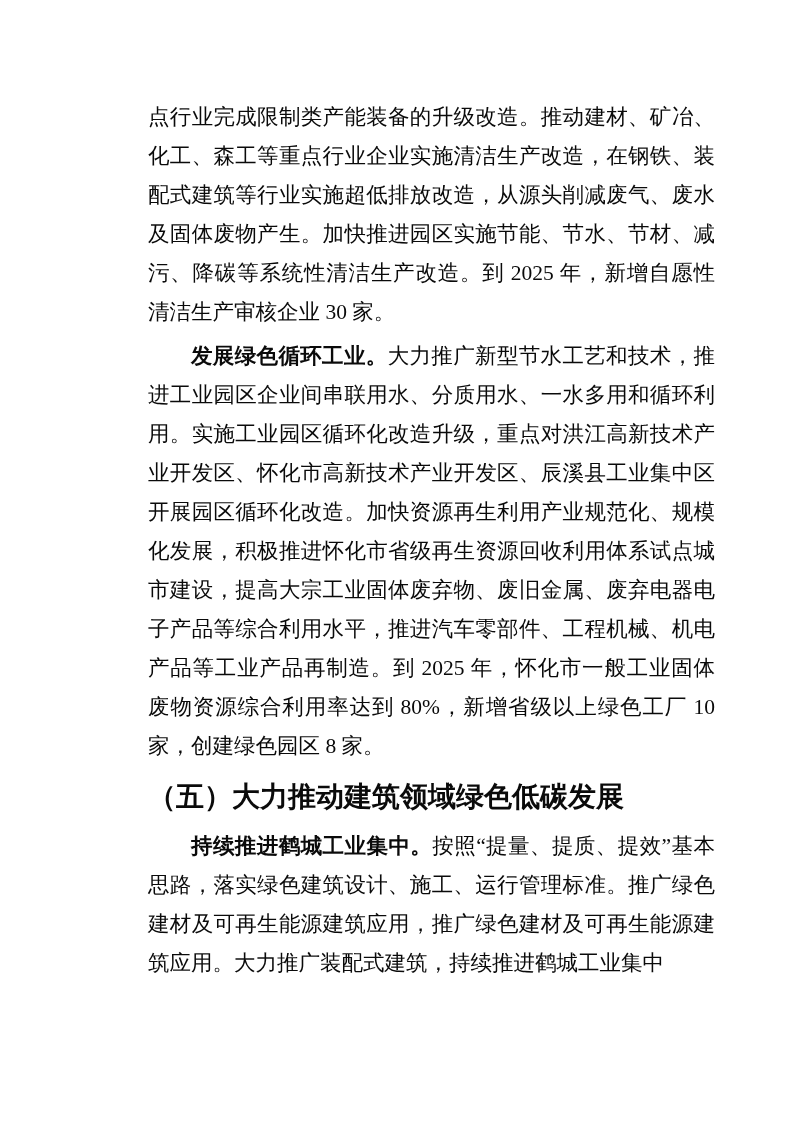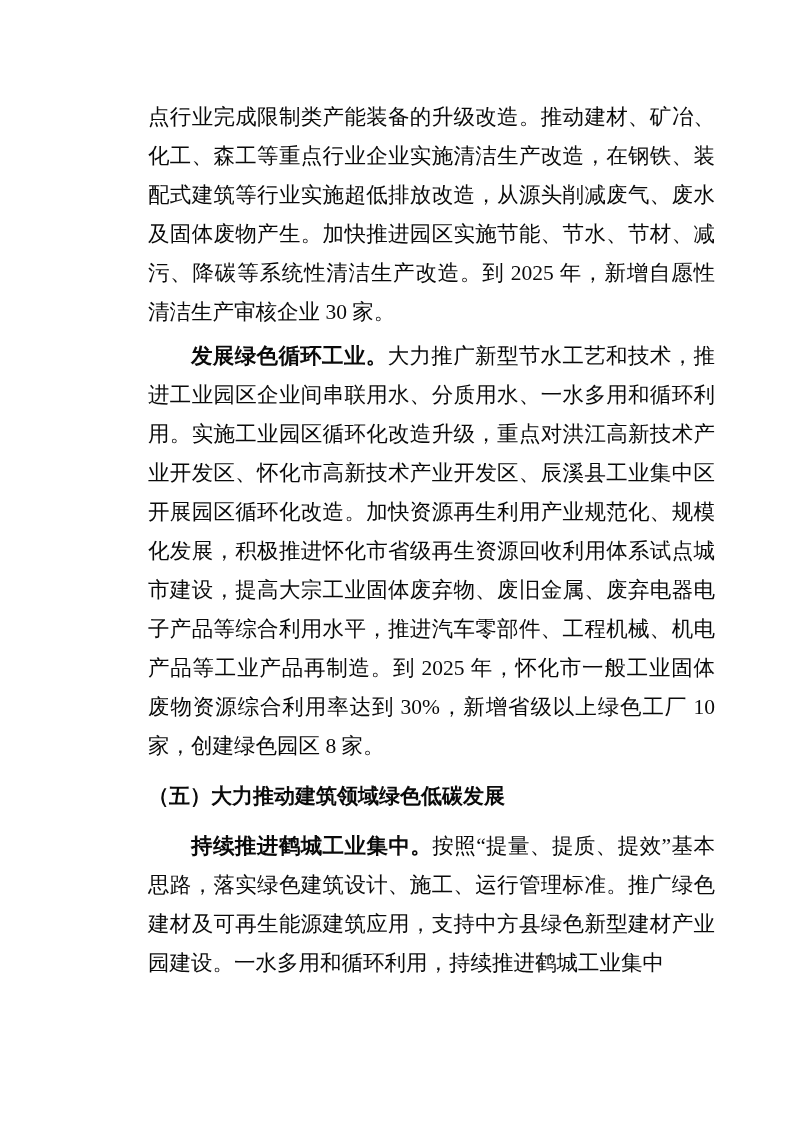--- a/index.html
+++ b/index.html
@@ -33,21 +33,21 @@
   }
   .para.no-indent {
     text-indent: 0;
   }
   .para-lead {
     font-weight: bold;
     margin-top: 24px;
   }
   .section-heading {
     margin: 11px 0 11px 0;
-    font-size: 21px;
+    font-size: 28px;
     line-height: 39px;
     font-weight: bold;
     text-indent: 0;
     text-align: left;
   }
   .page-number {
     position: absolute;
     top: 1024px;
     left: 0;
     width: 100%;
@@ -58,21 +58,21 @@
   }
 </style>
 </head>
 <body>
 
 <div class="page">
   <div class="body-text">
 
     <p class="para no-indent"><span>点行业完成限制类产能装备的升级改造。推动建材、矿冶、化工、森工等重点行业企业实施清洁生产改造，在钢铁、装配式建筑等行业实施超低排放改造，从源头削减废气、废水及固体废物产生。加快推进园区实施节能、节水、节材、减污、降碳等系统性清洁生产改造。到 2025 年，新增自愿性清洁生产审核企业 30 家。</span></p>
 
-    <p class="para"><span class="para-lead">发展绿色循环工业。</span><span>大力推广新型节水工艺和技术，推进工业园区企业间串联用水、分质用水、一水多用和循环利用。实施工业园区循环化改造升级，重点对洪江高新技术产业开发区、怀化市高新技术产业开发区、辰溪县工业集中区开展园区循环化改造。加快资源再生利用产业规范化、规模化发展，积极推进怀化市省级再生资源回收利用体系试点城市建设，提高大宗工业固体废弃物、废旧金属、废弃电器电子产品等综合利用水平，推进汽车零部件、工程机械、机电产品等工业产品再制造。到 2025 年，怀化市一般工业固体废物资源综合利用率达到 30%，新增省级以上绿色工厂 10 家，创建绿色园区 8 家。</span></p>
+    <p class="para"><span class="para-lead">发展绿色循环工业。</span><span>大力推广新型节水工艺和技术，推进工业园区企业间串联用水、分质用水、一水多用和循环利用。实施工业园区循环化改造升级，重点对洪江高新技术产业开发区、怀化市高新技术产业开发区、辰溪县工业集中区开展园区循环化改造。加快资源再生利用产业规范化、规模化发展，积极推进怀化市省级再生资源回收利用体系试点城市建设，提高大宗工业固体废弃物、废旧金属、废弃电器电子产品等综合利用水平，推进汽车零部件、工程机械、机电产品等工业产品再制造。到 2025 年，怀化市一般工业固体废物资源综合利用率达到 80%，新增省级以上绿色工厂 10 家，创建绿色园区 8 家。</span></p>
 
     <h2 class="section-heading">（五）大力推动建筑领域绿色低碳发展</h2>
 
-    <p class="para"><span class="para-lead">持续推进鹤城工业集中。</span><span>按照“提量、提质、提效”基本思路，落实绿色建筑设计、施工、运行管理标准。推广绿色建材及可再生能源建筑应用，支持中方县绿色新型建材产业园建设。一水多用和循环利用，持续推进鹤城工业集中</span></p>
+    <p class="para"><span class="para-lead">持续推进鹤城工业集中。</span><span>按照“提量、提质、提效”基本思路，落实绿色建筑设计、施工、运行管理标准。推广绿色建材及可再生能源建筑应用，推广绿色建材及可再生能源建筑应用。大力推广装配式建筑，持续推进鹤城工业集中</span></p>
 
   </div>
 
 </div>
 
 </body></html>

